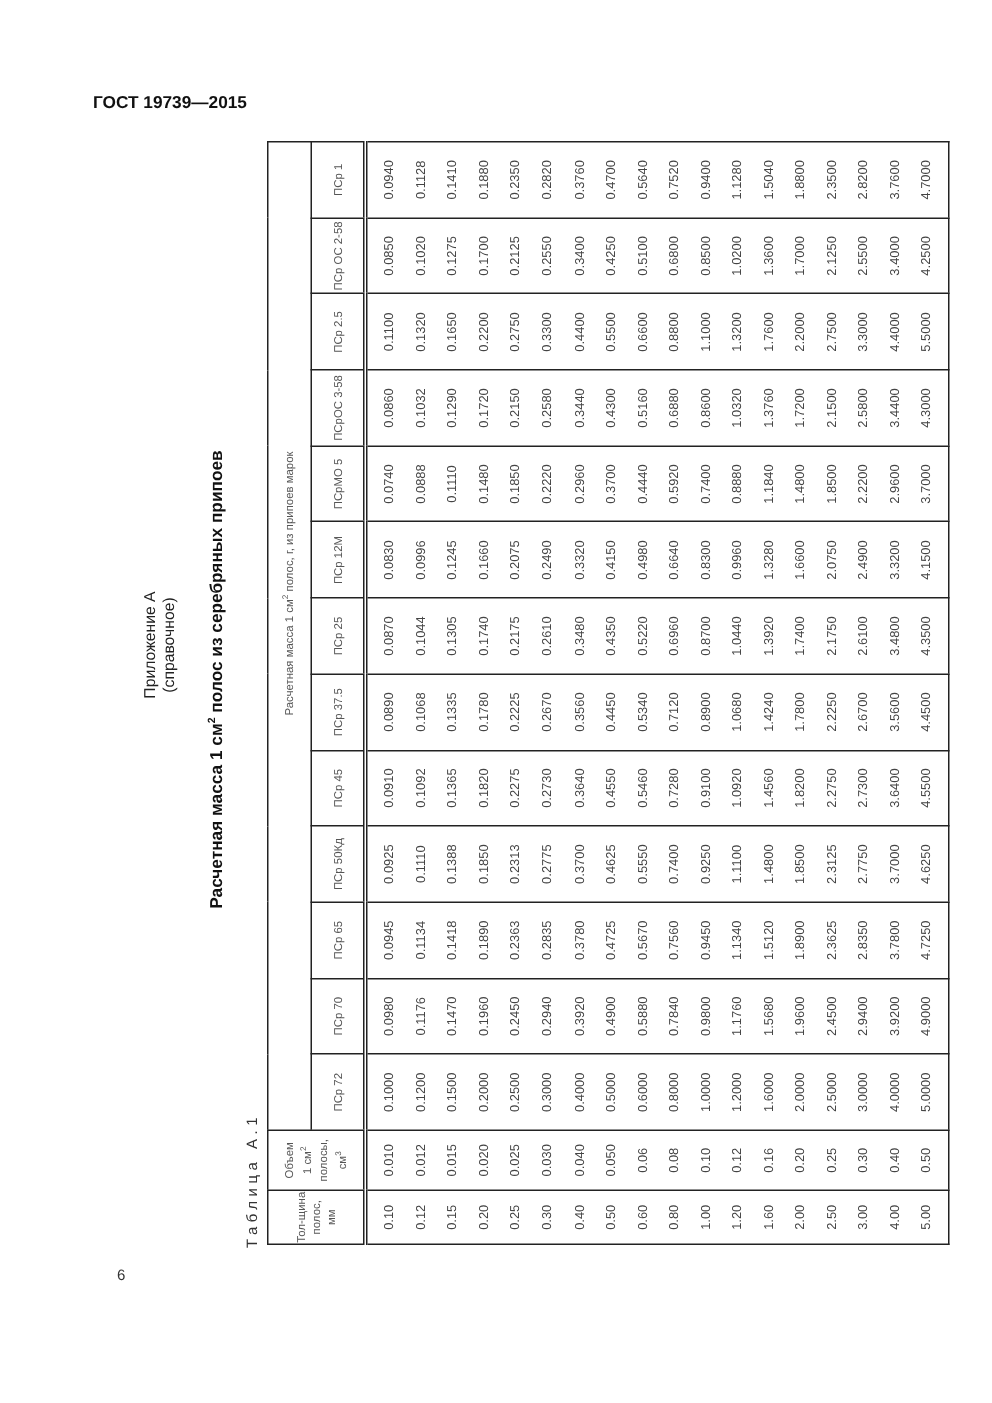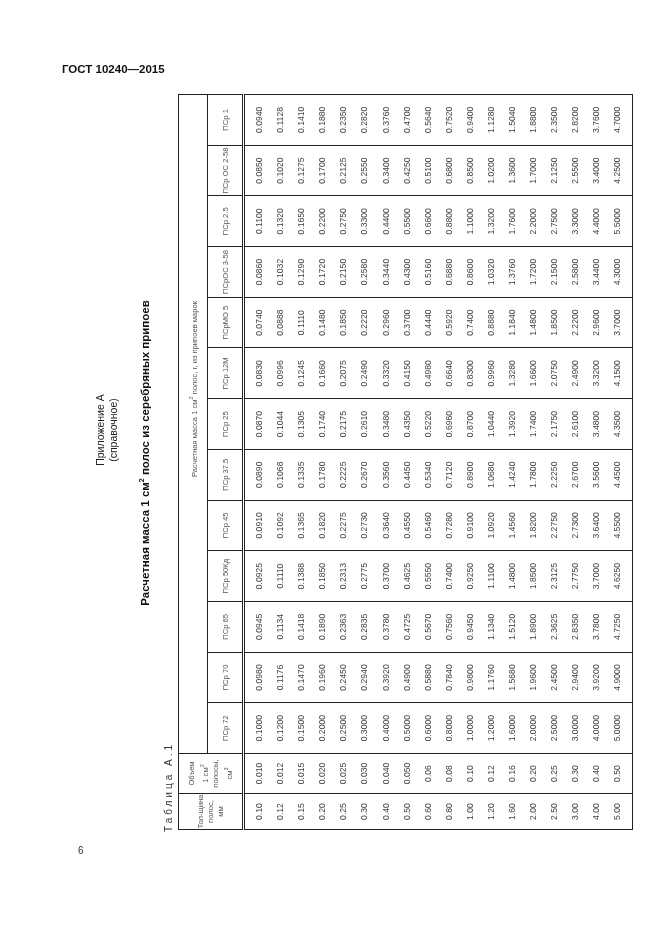--- a/index.html
+++ b/index.html
@@ -28,21 +28,21 @@
   .cellstack { display:flex; flex-direction:column; justify-content:space-around; height:100%; padding:4px 0; box-sizing:border-box; }
   .cellstack span { display:block; line-height:1; }
   .hdr-cell { line-height:10px; padding:2px; }
   .group-hdr { font-size:7.8px; color:#666; height:28px; text-align:left; padding-left:70px !important; }
   .sup { font-size:5.5px; vertical-align:super; }
   tr.hdr2 th { height:34px; }
 </style>
 </head>
 <body>
 
-<div class="doc-code">ГОСТ 10240—2015</div>
+<div class="doc-code">ГОСТ 19739—2015</div>
 
 <div class="rot appendix">
   <div>Приложение А</div>
   <div>(справочное)</div>
 </div>
 
 <div class="rot title">
   <span>Расчетная масса 1 см</span><sup>2</sup><span> полос из серебряных припоев</span>
 </div>
 

